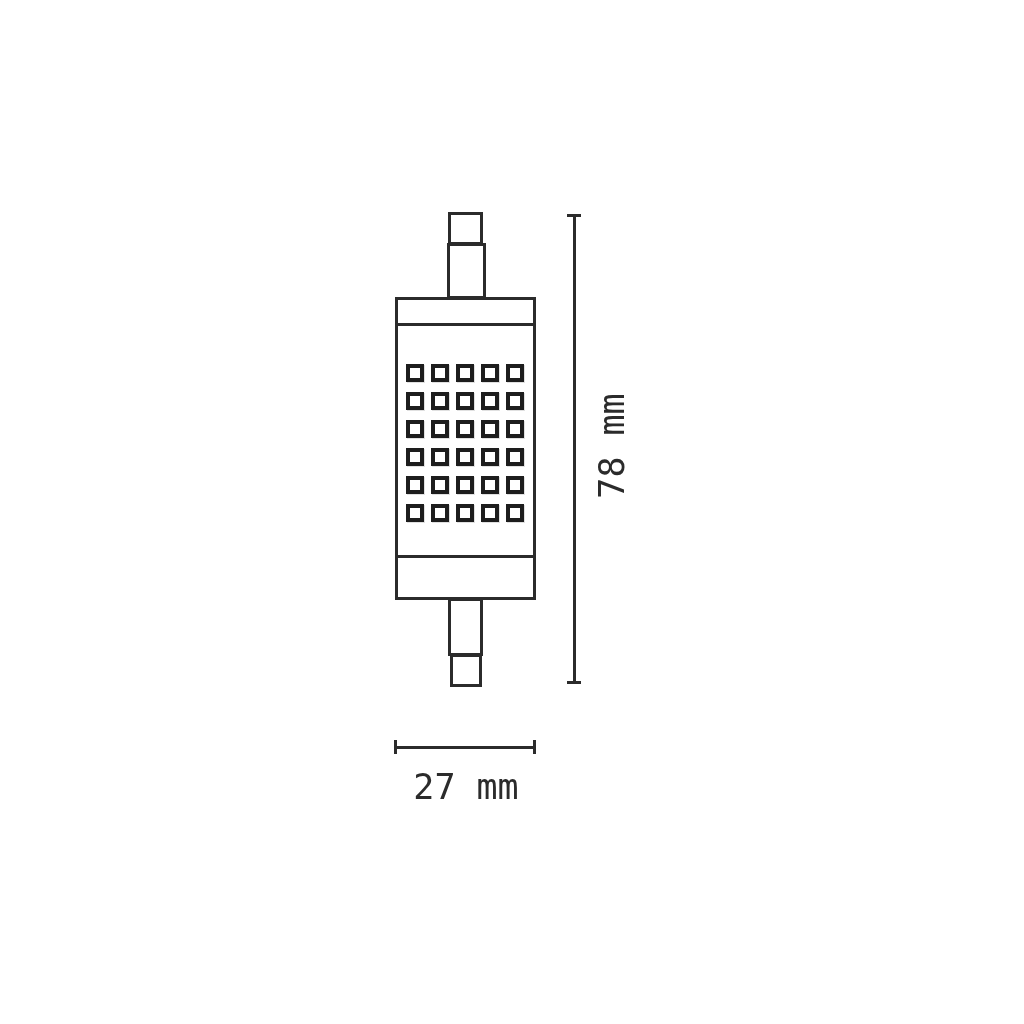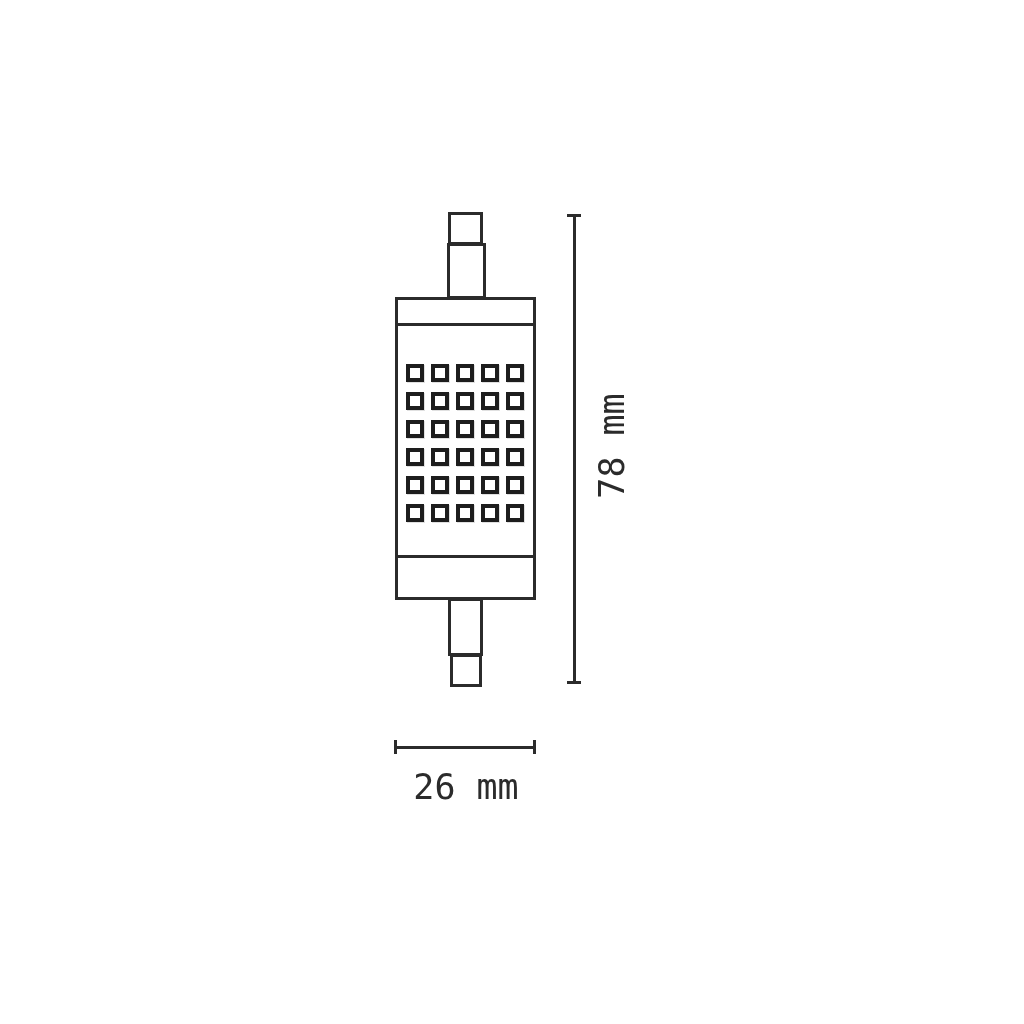--- a/index.html
+++ b/index.html
@@ -135,16 +135,16 @@
     <div class="abs dim-line-v" id="vdim-line"></div>
     <div class="abs dim-tick-h" id="vdim-tick-t"></div>
     <div class="abs dim-tick-h" id="vdim-tick-b"></div>
     <div class="dim-label" id="vdim-label">78 mm</div>
   </div>
 
   <div class="abs">
     <div class="abs dim-line-h" id="hdim-line"></div>
     <div class="abs dim-tick-v" id="hdim-tick-l"></div>
     <div class="abs dim-tick-v" id="hdim-tick-r"></div>
-    <div class="dim-label" id="hdim-label">26 mm</div>
+    <div class="dim-label" id="hdim-label">27 mm</div>
   </div>
 
 </div>
 
 </body></html>

